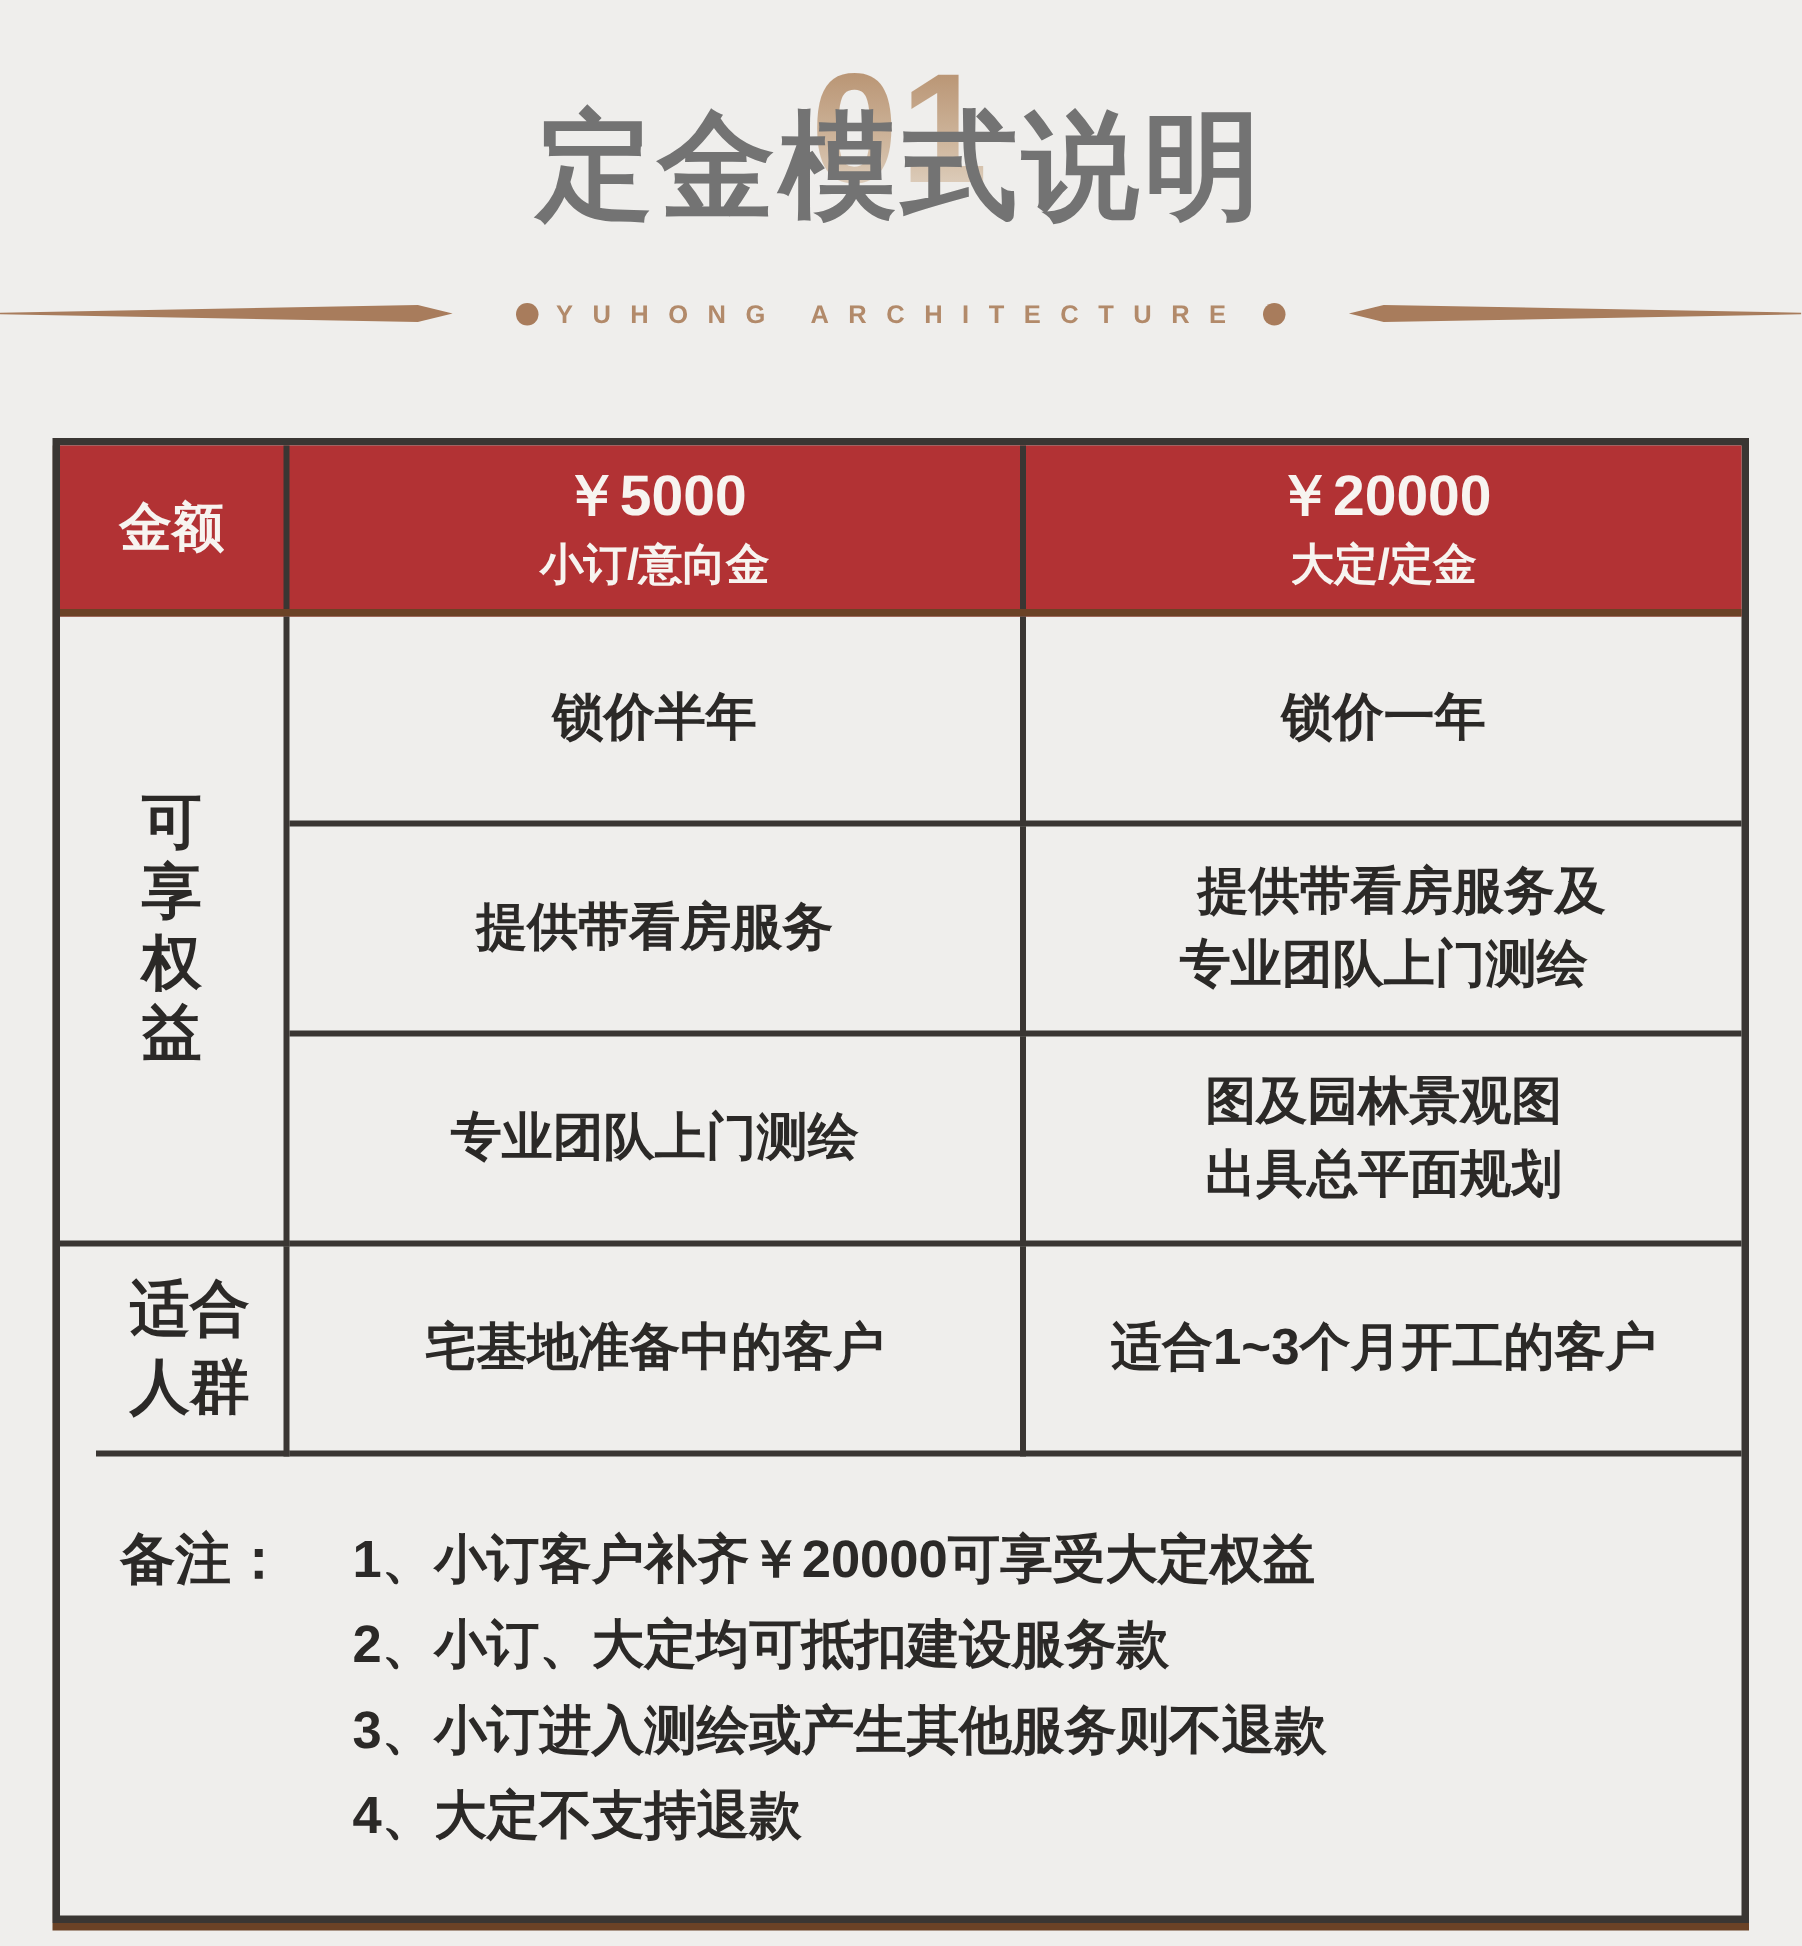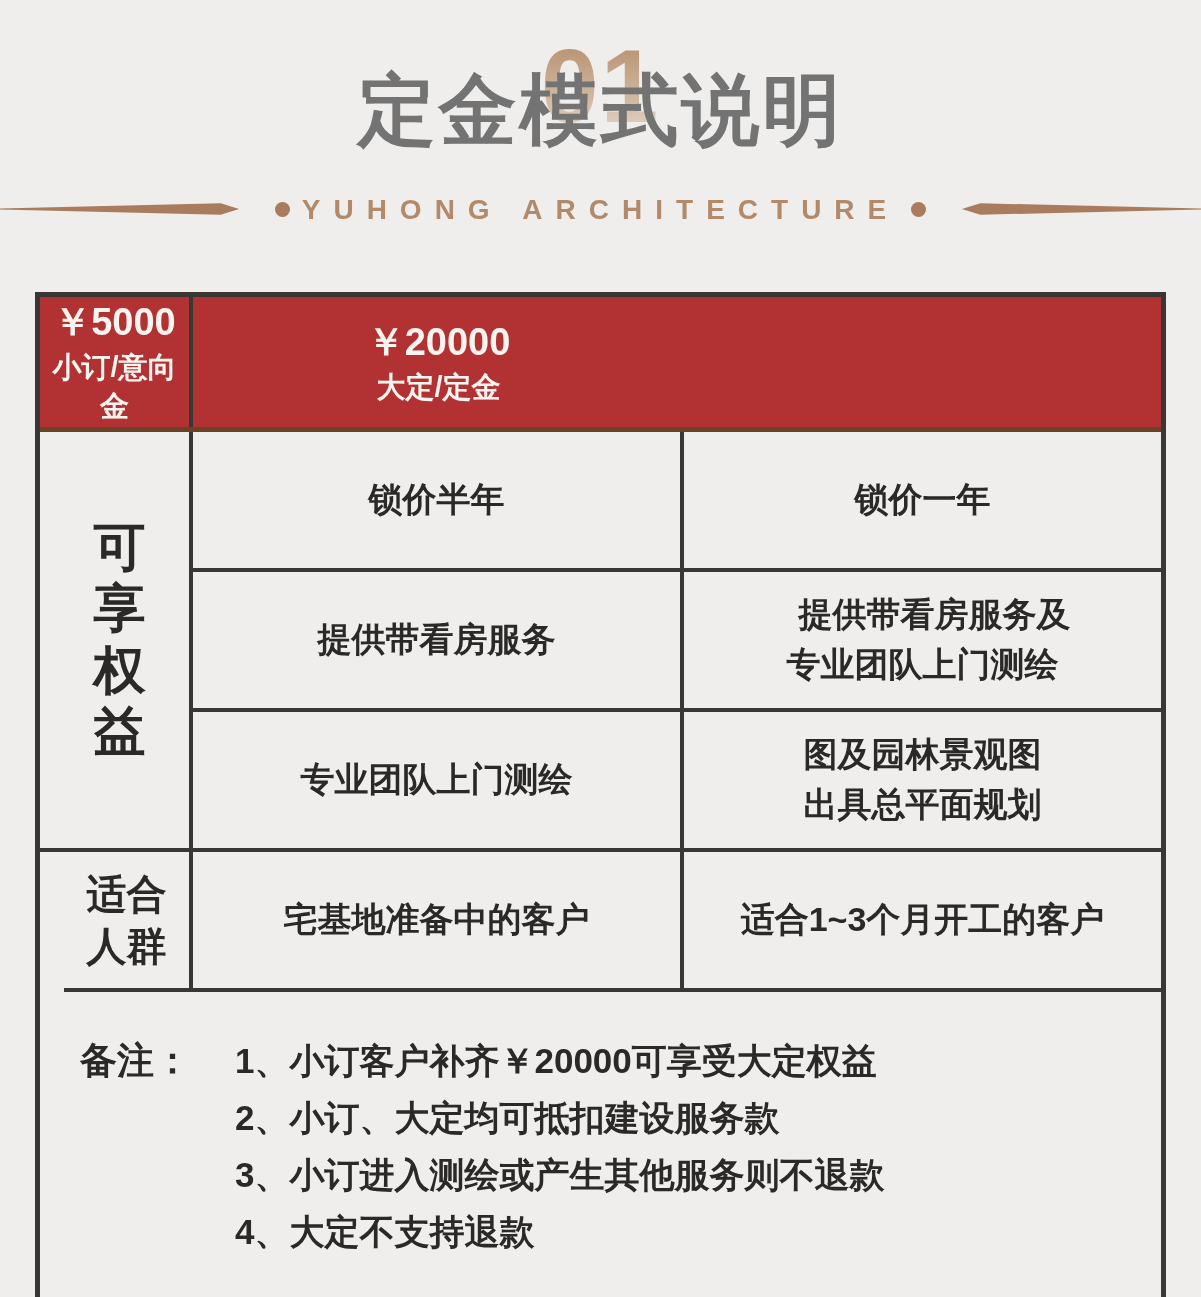--- a/index.html
+++ b/index.html
@@ -51,21 +51,21 @@
   .divider .line.right{
     clip-path:polygon(100% 46%,16% 6%,9% 50%,16% 94%,100% 54%);
   }
   .divider .dot{
     width:15px;height:15px;border-radius:50%;
     background:#a87c5c;
     margin:0 12px;flex:0 0 auto;
   }
   .divider .subtitle{
     flex:0 0 auto;
-    font-size:28px;font-weight:700;
+    font-size:17px;font-weight:700;
     letter-spacing:13px;
     color:#b28a6a;
     white-space:nowrap;
     transform:translateY(1px);
   }
   
   .pricing-table{
     margin:62px 35px 0 35px;
     border:5px solid #3a3633;
     box-shadow:0 5px 0 #6b4226;
@@ -97,21 +97,21 @@
     display:flex;align-items:center;justify-content:center;
     text-align:center;
     font-size:34px;font-weight:700;line-height:1.45;
     color:#2b2927;
   }
   .b-r{border-right:4px solid #3a3633;}
   .b-b{border-bottom:4px solid #3a3633;}
   .rowspan-benefits{grid-row:1 / span 3;grid-column:1;}
   .vertical-label{
     display:inline-block;width:42px;
-    font-size:52px;font-weight:700;line-height:1.18;
+    font-size:40px;font-weight:700;line-height:1.18;
     word-break:break-all;overflow-wrap:anywhere;
     text-align:center;
   }
   .two-line-label{
     display:inline-block;width:86px;
     font-size:40px;font-weight:700;line-height:1.3;
     word-break:break-all;overflow-wrap:anywhere;
     text-align:center;
   }
   .notes-row{
@@ -145,20 +145,23 @@
     <div class="subtitle">YUHONG ARCHITECTURE</div>
     <div class="dot"></div>
     <div class="line right"></div>
   </div>
 </div>
 
 <div class="pricing-table">
 
   <div class="t-head">
     <div class="hcell b-r">
+      <span class="h-label">金额</span>
+    </div>
+    <div class="hcell b-r">
       <span class="h-line1">￥5000</span>
       <span class="h-line2">小订/意向金</span>
     </div>
     <div class="hcell">
       <span class="h-line1">￥20000</span>
       <span class="h-line2">大定/定金</span>
     </div>
   </div>
 
   <div class="t-body">

